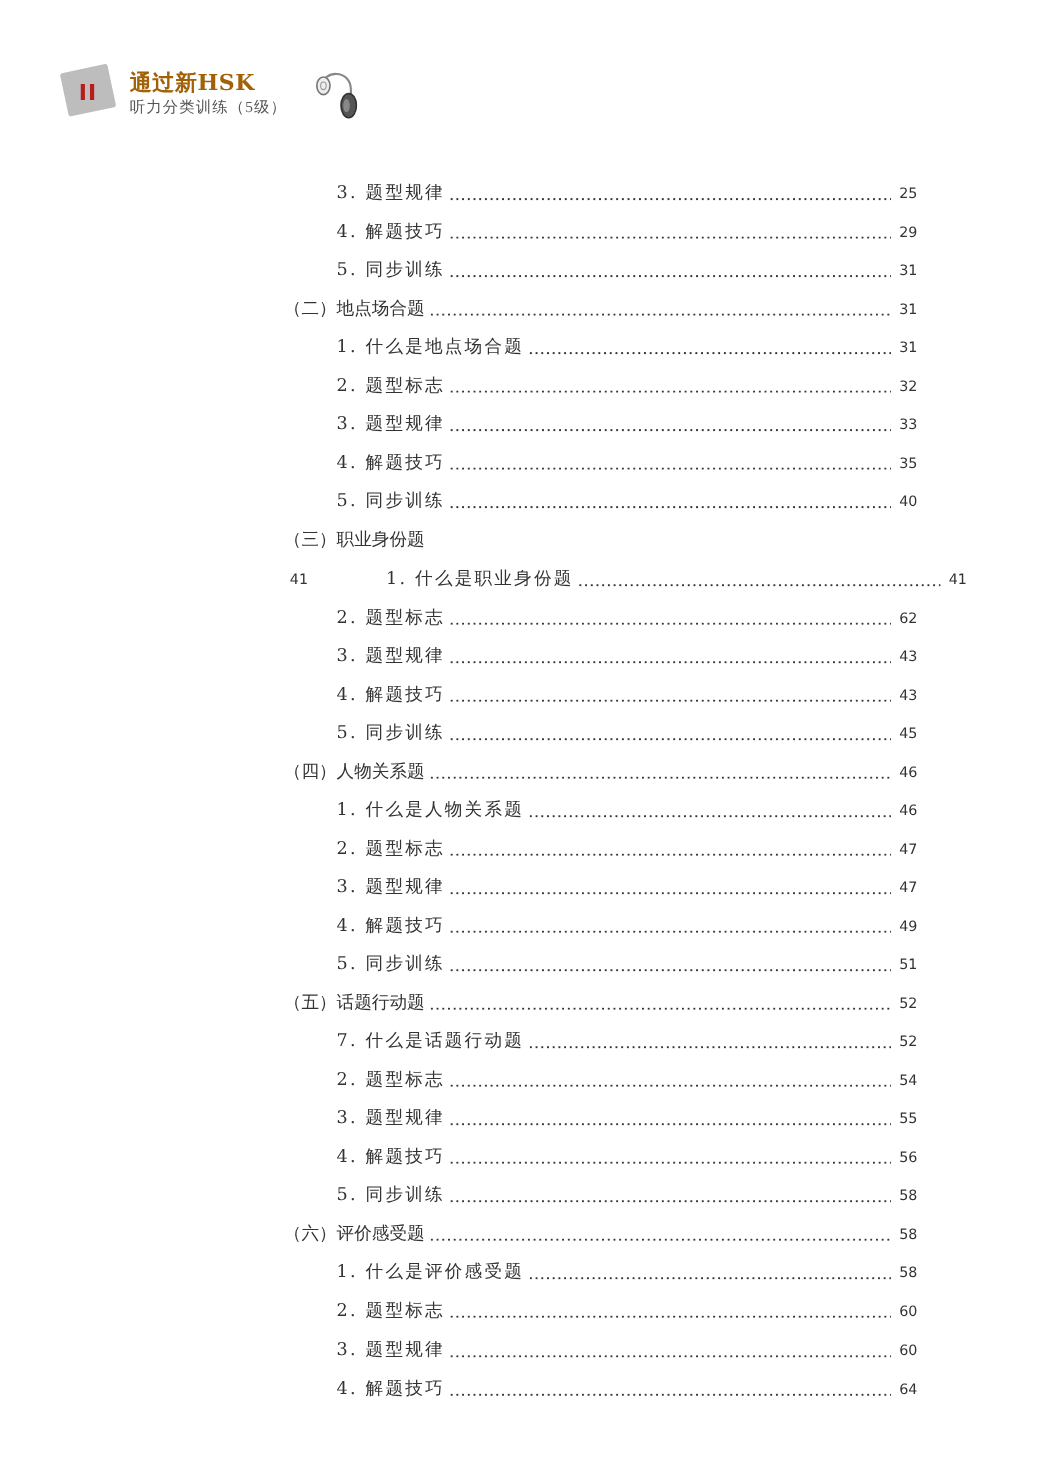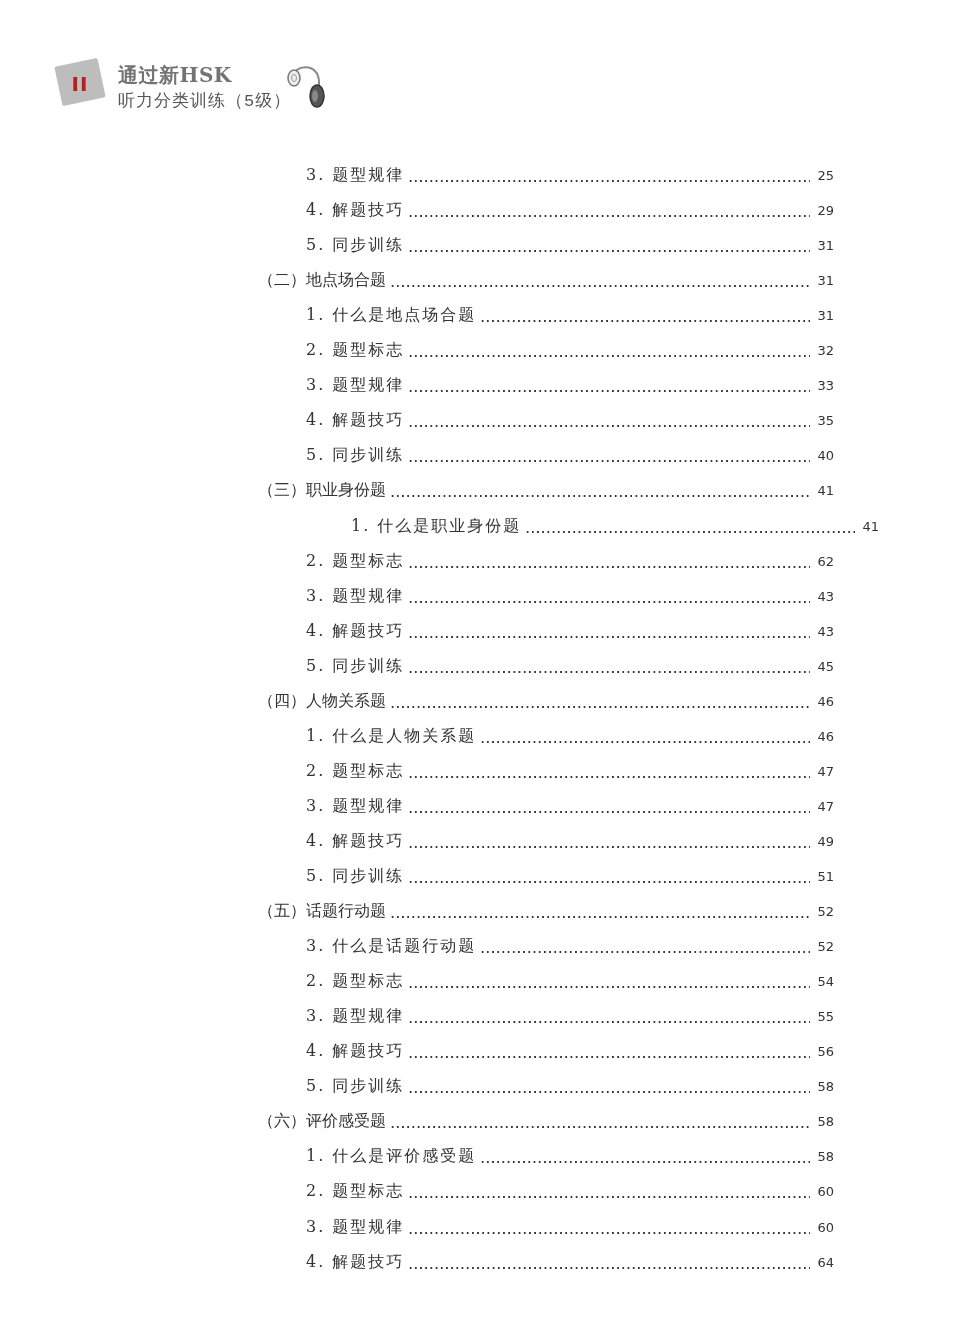--- a/index.html
+++ b/index.html
@@ -14,26 +14,26 @@
     background: #bdbdbd; transform: rotate(-12deg);
     border-radius: 2px;
   }
   .page-badge-label {
     position: absolute; left: 58px; top: 64px; width: 44px; height: 40px;
     font-family: "DejaVu Sans", sans-serif; font-size: 20px; font-weight: bold;
     color: #b91c1c; text-align: center; line-height: 40px; letter-spacing: 1px;
   }
   .book-title {
     position: absolute; left: 118px; top: 62px;
-    font-family: "DejaVu Serif", serif; font-size: 20px; font-weight: bold; color: #737373;
+    font-family: "DejaVu Serif", serif; font-size: 20px; font-weight: bold; color: #a16207;
     letter-spacing: 0.5px;
   }
   .book-subtitle {
     position: absolute; left: 118px; top: 89px;
-    font-family: Liberation Mono, monospace; font-size: 17px; color: #555;
+    font-family: Liberation Serif, serif; font-size: 14px; color: #555;
     letter-spacing: 1px;
   }
   .headphone-icon { position: absolute; left: 285px; top: 60px; width: 40px; height: 50px; }
 
   .toc { position: absolute; left: 0; top: 160px; width: 960px; }
   .toc-row {
     position: absolute; display: flex; align-items: baseline;
     height: 30px; font-size: 16px; line-height: 30px;
   }
   .toc-row.section { left: 258px; width: 576px; font-family: "DejaVu Sans", sans-serif; color: #333; }
@@ -105,21 +105,21 @@
     <div class="toc-row sub" style="top: 245.35px;">
       <span class="toc-label">4. 解题技巧</span>
       <span class="toc-leader"></span>
       <span class="toc-page">35</span>
     </div>
     <div class="toc-row sub" style="top: 280.4px;">
       <span class="toc-label">5. 同步训练</span>
       <span class="toc-leader"></span>
       <span class="toc-page">40</span>
     </div>
-    <div class="toc-row section" style="top: 315.45px;">
+    <div class="toc-row section" style="top: 315.45px; flex-direction: column;">
       <span class="toc-label">（三）职业身份题</span>
       <span class="toc-leader"></span>
       <span class="toc-page">41</span>
     </div>
     <div class="toc-row sub" style="top: 350.5px; margin-left: 45px;">
       <span class="toc-label">1. 什么是职业身份题</span>
       <span class="toc-leader"></span>
       <span class="toc-page">41</span>
     </div>
     <div class="toc-row sub" style="top: 385.55px;">
@@ -171,21 +171,21 @@
       <span class="toc-label">5. 同步训练</span>
       <span class="toc-leader"></span>
       <span class="toc-page">51</span>
     </div>
     <div class="toc-row section" style="top: 736.05px;">
       <span class="toc-label">（五）话题行动题</span>
       <span class="toc-leader"></span>
       <span class="toc-page">52</span>
     </div>
     <div class="toc-row sub" style="top: 771.1px;">
-      <span class="toc-label">3. 什么是话题行动题</span>
+      <span class="toc-label">7. 什么是话题行动题</span>
       <span class="toc-leader"></span>
       <span class="toc-page">52</span>
     </div>
     <div class="toc-row sub" style="top: 806.15px;">
       <span class="toc-label">2. 题型标志</span>
       <span class="toc-leader"></span>
       <span class="toc-page">54</span>
     </div>
     <div class="toc-row sub" style="top: 841.2px;">
       <span class="toc-label">3. 题型规律</span>

